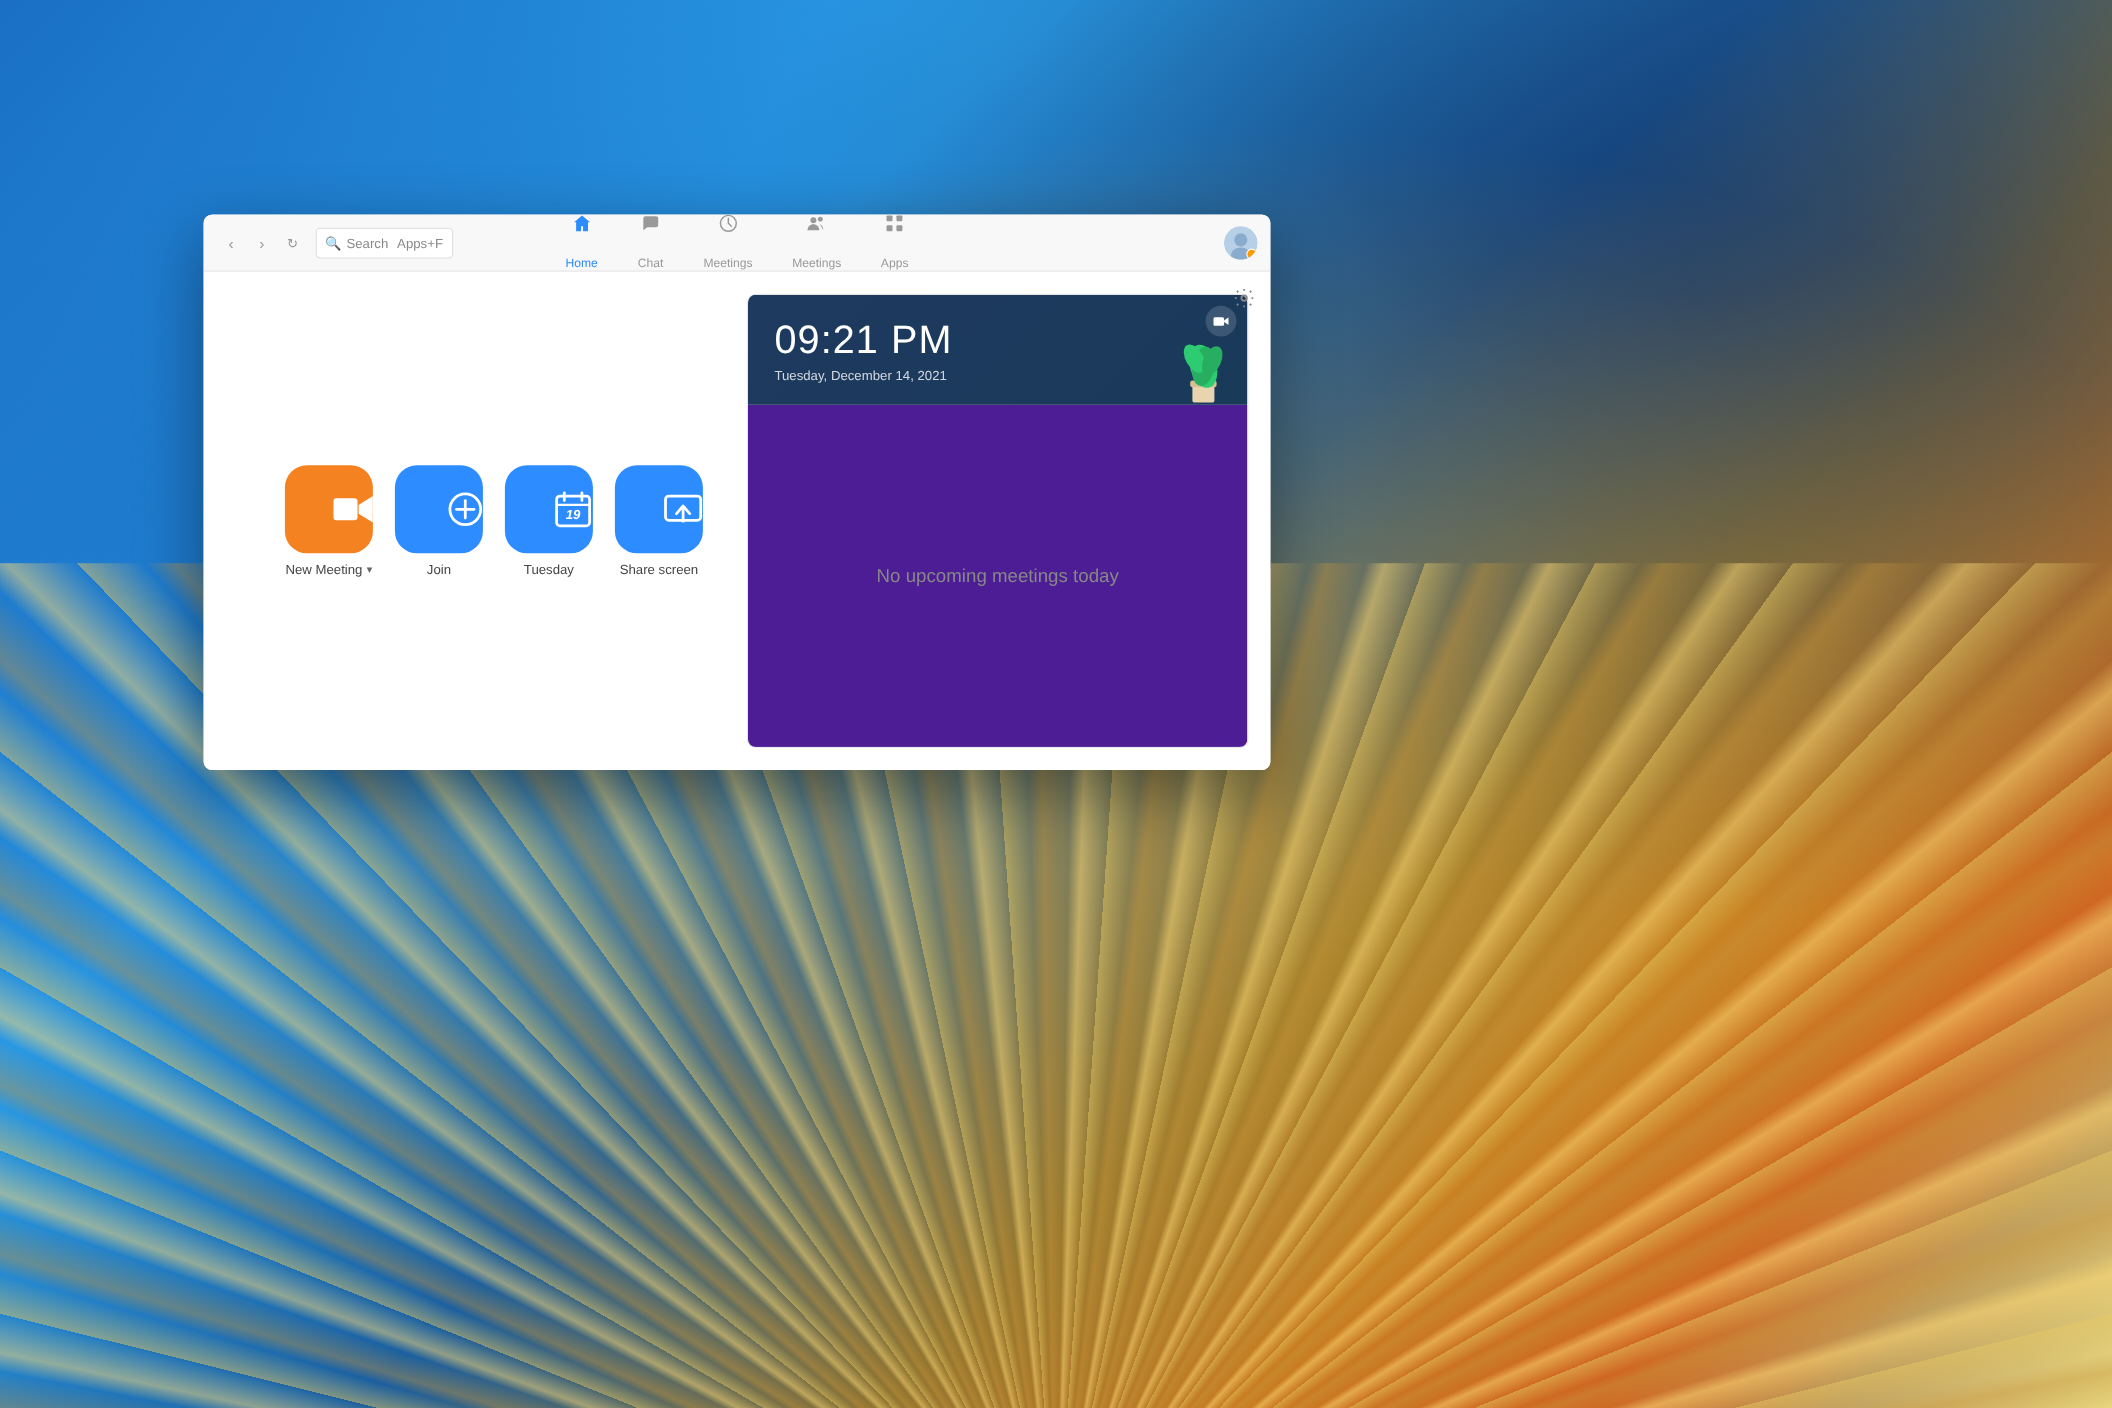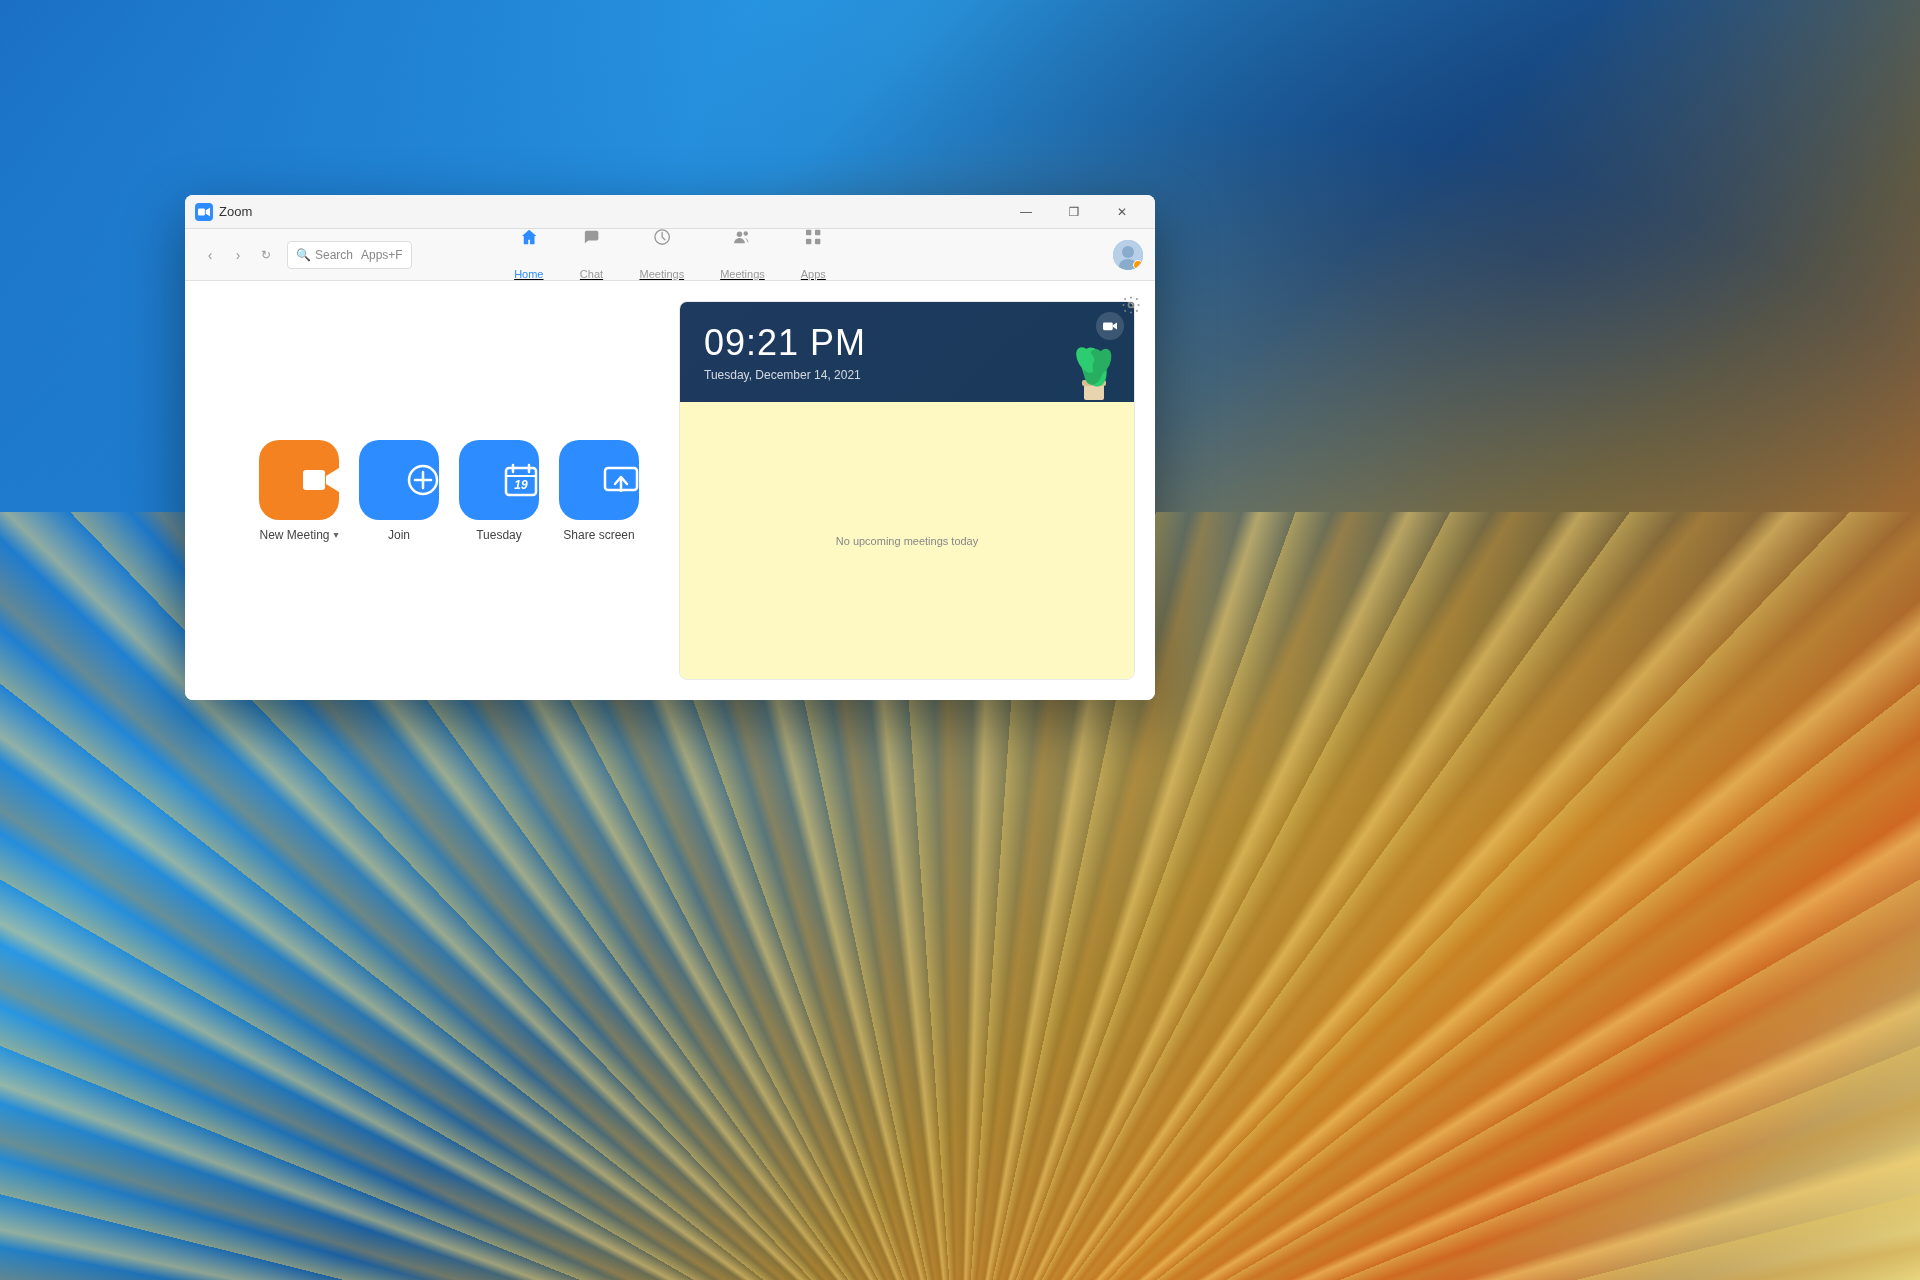--- a/index.html
+++ b/index.html
@@ -191,21 +191,20 @@
 
     .nav-tab {
       display: flex;
       flex-direction: column;
       align-items: center;
       gap: 17px;
       padding: 6px 18px;
       cursor: pointer;
       border-bottom: 2px solid transparent;
       min-width: 60px;
-      text-decoration: underline;
     }
 
     .nav-tab.active {
       border-bottom-color: #2d8cff;
     }
 
     .nav-tab .tab-icon {
       font-size: 18px;
       color: #999;
     }
@@ -375,51 +374,35 @@
       color: white;
       cursor: pointer;
     }
 
     .no-meetings {
       flex: 1;
       display: flex;
       align-items: center;
       justify-content: center;
       color: #888;
-      font-size: 11px;
-      background: #fef9c3;
+      font-size: 17px;
+      background: #4c1d95;
     }
 
     
     .plant-svg { width: 60px; height: 80px; }
   </style>
 </head>
 <body>
 
 <div class="desktop-bg"></div>
 <div class="speed-lines"></div>
 
 <div class="window">
 
-  <div class="title-bar">
-    <div class="title-bar-left">
-      <div class="zoom-icon">
-        <svg viewBox="0 0 14 10" fill="white">
-          <rect x="0" y="1" width="8" height="8" rx="1.5"></rect>
-          <polygon points="9,3 14,0 14,10 9,7"></polygon>
-        </svg>
-      </div>
-      <span class="title-text">Zoom</span>
-    </div>
-    <div class="title-bar-controls">
-      <button class="win-btn">—</button>
-      <button class="win-btn">❐</button>
-      <button class="win-btn close">✕</button>
-    </div>
-  </div>
 
   <div class="toolbar" style="position:relative;">
     <div class="nav-btns">
       <button class="nav-btn">‹</button>
       <button class="nav-btn">›</button>
       <button class="nav-btn" style="font-size:12px;">↻</button>
     </div>
 
     <div class="search-box">
       <span>🔍</span>

